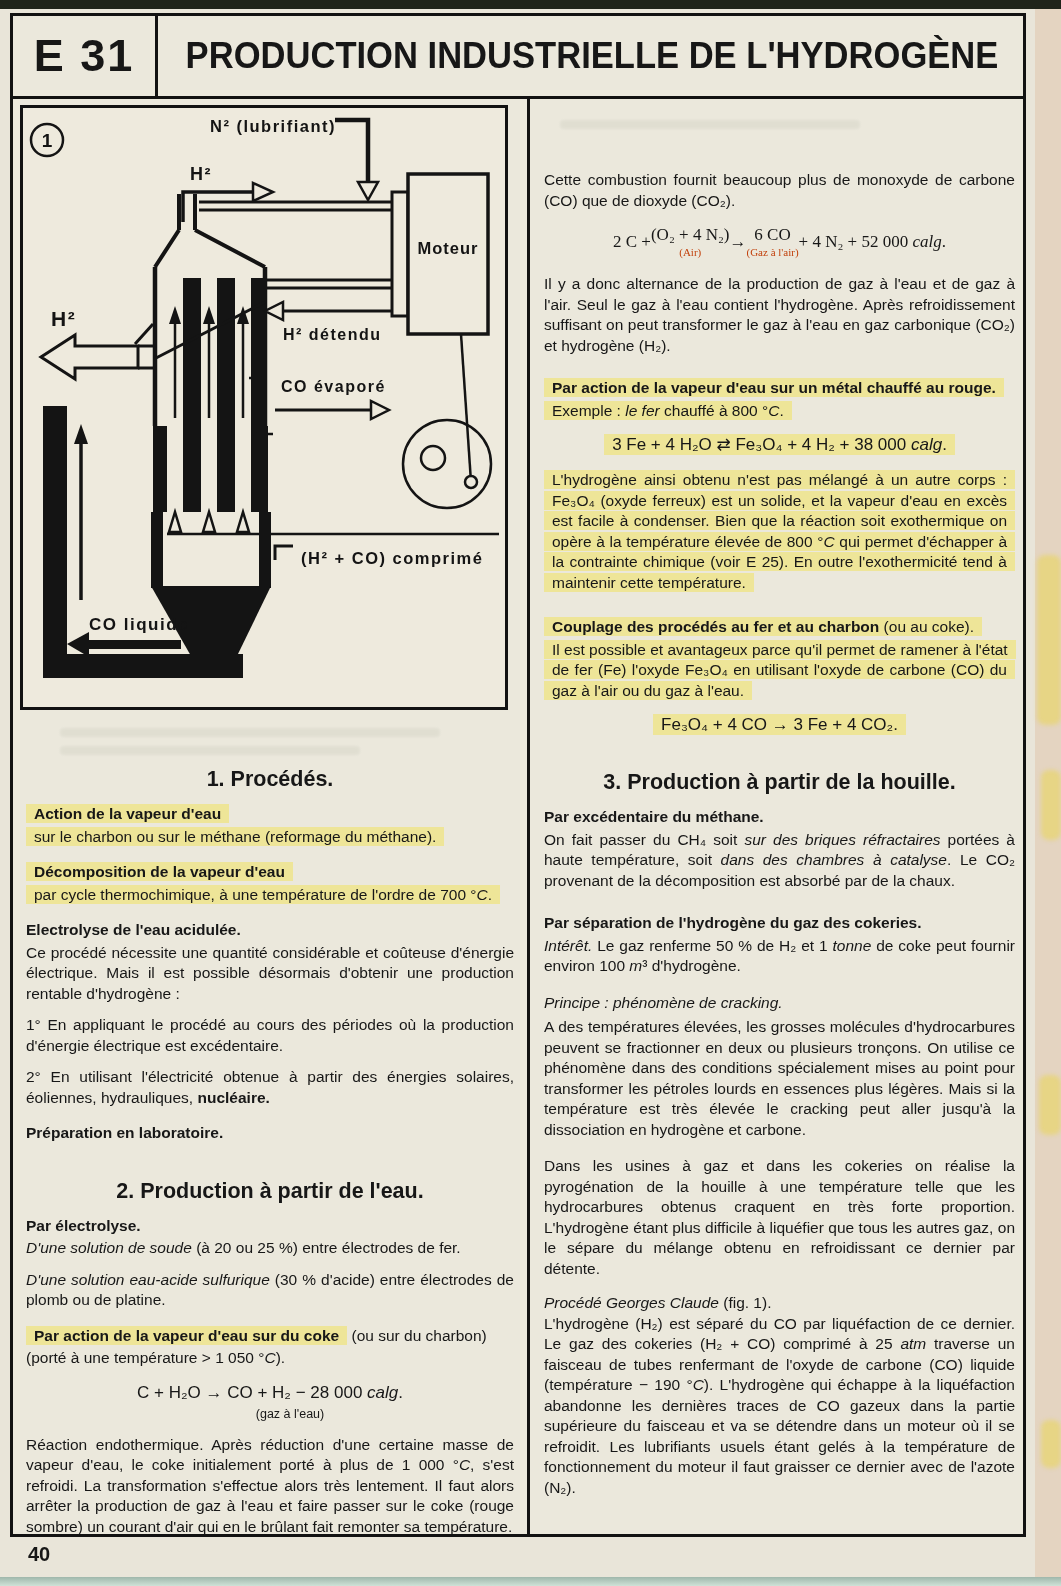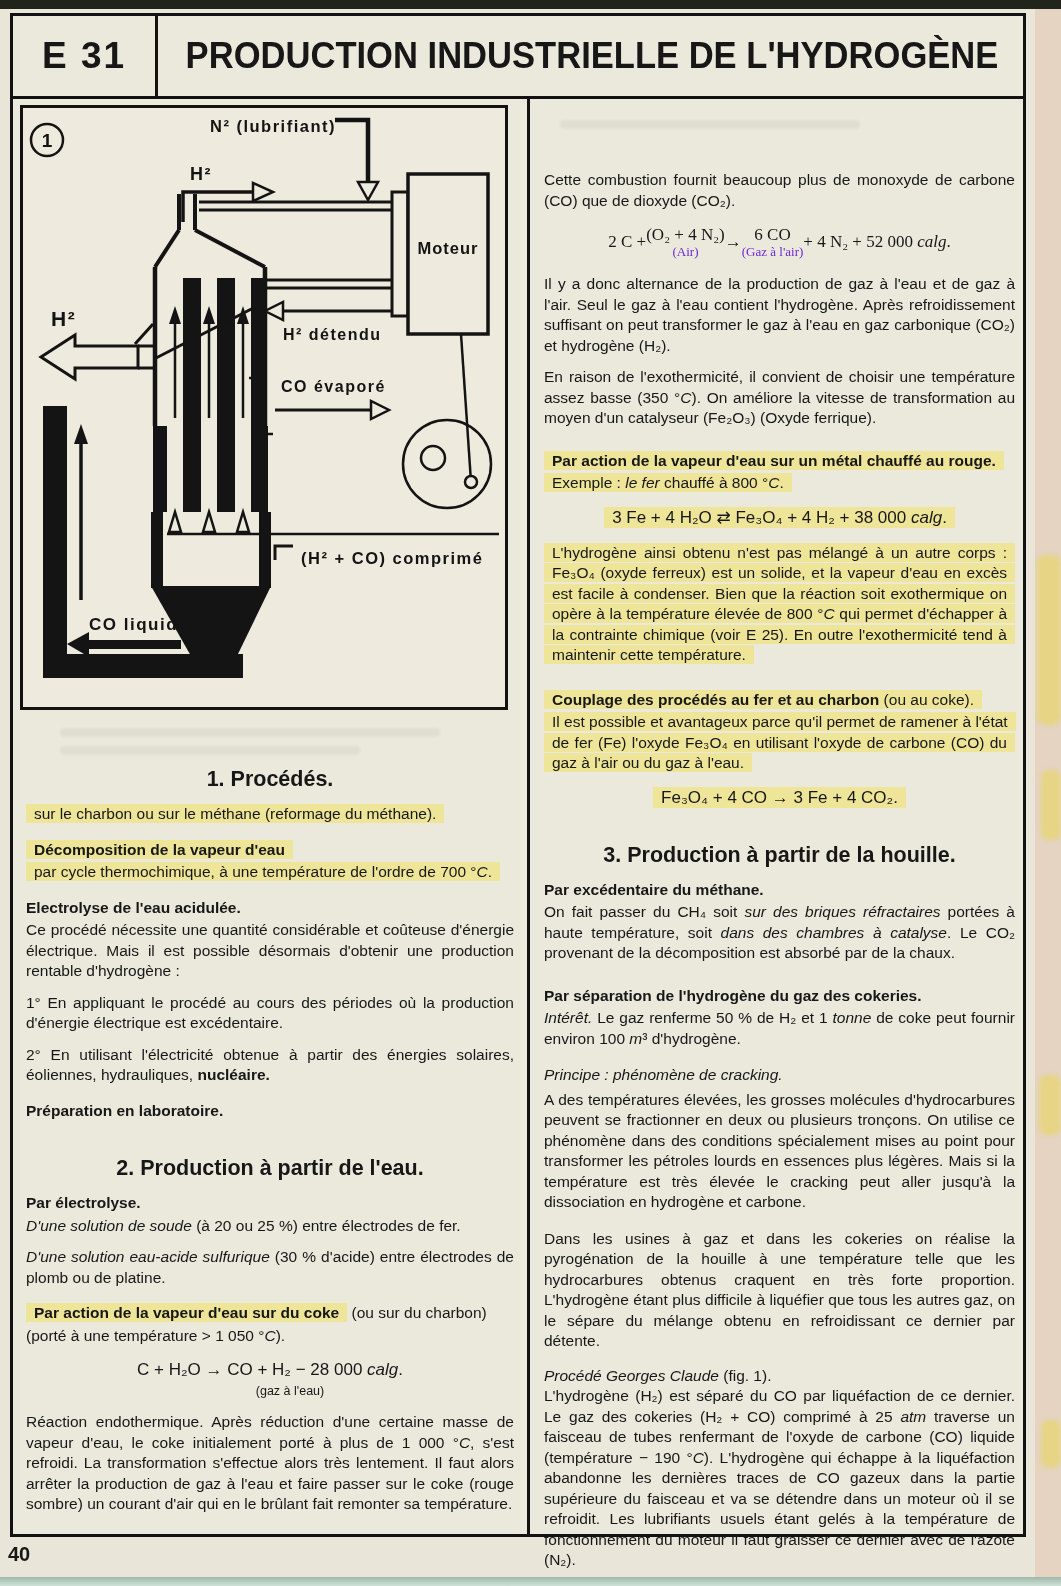--- a/index.html
+++ b/index.html
@@ -13,41 +13,41 @@
   .edge-top{position:absolute;left:0;top:0;width:100%;height:9px;background:#20241a;}
   .edge-bottom{position:absolute;left:0;bottom:0;width:100%;height:9px;background:linear-gradient(#9fb7ab,#cfe2d7);}
   .edge-right{position:absolute;right:0;top:9px;width:26px;height:1568px;background:#e4d4c1;}
   .blob{position:absolute;border-radius:8px;background:rgba(233,213,84,.55);filter:blur(2px);}
   
   .frame{position:absolute;left:10px;top:13px;width:1010px;height:1518px;border:3px solid #121212;background:#ebe8dc;}
   .vline-header{position:absolute;left:155px;top:16px;width:3px;height:80px;background:#121212;}
   .hline-header{position:absolute;left:10px;top:96px;width:1016px;height:3px;background:#121212;}
   .vline-col{position:absolute;left:527px;top:99px;width:3px;height:1438px;background:#121212;}
   .header-code{position:absolute;left:13px;top:16px;width:142px;height:80px;display:flex;align-items:center;justify-content:center;
-    font-size:37px;font-weight:bold;letter-spacing:2px;}
+    font-size:45px;font-weight:bold;letter-spacing:2px;}
   .header-title{position:absolute;left:158px;top:16px;width:868px;height:80px;display:flex;align-items:center;justify-content:center;
     font-size:36px;font-weight:bold;white-space:nowrap;transform:scaleX(.96);}
   
   .fig-box{position:absolute;left:20px;top:105px;width:482px;height:599px;border:3px solid #121212;background:#eeeadd;}
   .fig-box svg{display:block;}
   
   .col-left{position:absolute;left:26px;top:766px;width:488px;}
   .col-right{position:absolute;left:544px;top:170px;width:471px;}
   p{margin:0 0 11px;text-align:justify;}
   .sec-title{font-size:21.5px;line-height:26px;font-weight:bold;margin:18px 0 12px;text-align:center;}
   .sec-title:first-child{margin-top:0;}
   .sub-head{font-weight:bold;margin:15px 0 2px;text-align:left;}
   .hl{background:rgba(240,227,110,.62);box-decoration-break:clone;-webkit-box-decoration-break:clone;padding:1px 8px;}
   .eq{text-align:center;font-size:17px;line-height:21px;margin:13px 0 15px;white-space:nowrap;}
   .eq-flex{display:flex;justify-content:center;align-items:center;font-family:Liberation Serif, serif;}
   .ou{display:inline-flex;flex-direction:column;align-items:center;}
-  .ou .under{font-size:13px;line-height:14px;color:#6d28d9;}
+  .ou .under{font-size:11px;line-height:14px;color:#c2410c;}
   .eq-note{text-align:center;font-size:12.5px;line-height:14px;margin:-11px 0 13px 40px;}
   .ghost{position:absolute;background:#8a917d;opacity:.10;border-radius:4px;filter:blur(1px);}
-  .page-num{position:absolute;left:8px;top:1544px;font-size:20px;font-weight:bold;}
+  .page-num{position:absolute;left:28px;top:1544px;font-size:20px;font-weight:bold;}
 </style>
 </head>
 <body>
 
 <div class="edge-top"></div>
 <div class="edge-bottom"></div>
 <div class="edge-right"></div>
 <div class="blob" style="right:0;top:555px;width:24px;height:170px;"></div>
 <div class="blob" style="right:0;top:770px;width:20px;height:70px;"></div>
 <div class="blob" style="right:0;top:1075px;width:22px;height:60px;"></div>
@@ -178,20 +178,21 @@
         <text x="278" y="456" font-size="16.5">(H² + CO) comprimé</text>
         <text x="66" y="522" font-size="17">CO liquide</text>
       </g>
     </g>
   </svg>
 </div>
 
 <div class="col-left">
   <div class="sec-title">1. Procédés.</div>
 
+  <div class="sub-head" style="margin-top:6px;"><span class="hl">Action de la vapeur d'eau</span></div>
   <p><span class="hl">sur le charbon ou sur le méthane (reformage du méthane).</span></p>
 
   <div class="sub-head"><span class="hl">Décomposition de la vapeur d'eau</span></div>
   <p><span class="hl">par cycle thermochimique, à une température de l'ordre de 700 °<i>C</i>.</span></p>
 
   <div class="sub-head">Electrolyse de l'eau acidulée.</div>
   <p>Ce procédé nécessite une quantité considérable et coûteuse d'énergie électrique. Mais il est possible désormais d'obtenir une production rentable d'hydrogène :</p>
   <p>1°  En appliquant le procédé au cours des périodes où la production d'énergie électrique est excédentaire.</p>
   <p>2°  En utilisant l'électricité obtenue à partir des énergies solaires, éoliennes, hydrauliques, <b>nucléaire.</b></p>
 
@@ -225,21 +226,20 @@
     <span class="ou">
       <span>6 CO</span>
       <span class="under">(Gaz à l'air)</span>
     </span>
     <span> + 4 N₂ + 52 000 <i>calg</i>.</span>
   </div>
 
   <p>Il y a donc alternance de la production de gaz à l'eau et de gaz à l'air. Seul le gaz à l'eau contient l'hydrogène. Après refroidissement suffisant on peut transformer le gaz à l'eau en gaz carbonique (CO₂) et hydrogène (H₂).</p>
 
 
-  <p>En raison de l'exothermicité, il convient de choisir une température assez basse (350 °<i>C</i>). On améliore la vitesse de transformation au moyen d'un catalyseur (Fe₂O₃) (Oxyde ferrique).</p>
 
   <div class="sub-head" style="margin-top:22px;"><span class="hl">Par action de la vapeur d'eau sur un métal chauffé au rouge.</span></div>
   <p style="margin-bottom:6px;"><span class="hl">Exemple : <i>le fer</i> chauffé à 800 °<i>C</i>.</span></p>
 
   <div class="eq"><span class="hl">3 Fe + 4 H₂O ⇄ Fe₃O₄ + 4 H₂ + 38 000 <i>calg</i>.</span></div>
 
   <p><span class="hl">L'hydrogène ainsi obtenu n'est pas mélangé à un autre corps : Fe₃O₄ (oxyde ferreux) est un solide, et la vapeur d'eau en excès est facile à condenser. Bien que la réaction soit exothermique on opère à la température élevée de 800 °<i>C</i> qui permet d'échapper à la contrainte chimique (voir E 25). En outre l'exothermicité tend à maintenir cette température.</span></p>
 
   <div class="sub-head" style="margin-top:24px;"><span class="hl"><b>Couplage des procédés au fer et au charbon</b><span style="font-weight:normal;"> (ou au coke).</span></span></div>
   <p><span class="hl">Il est possible et avantageux parce qu'il permet de ramener à l'état de fer (Fe) l'oxyde Fe₃O₄ en utilisant l'oxyde de carbone (CO) du gaz à l'air ou du gaz à l'eau.</span></p>

